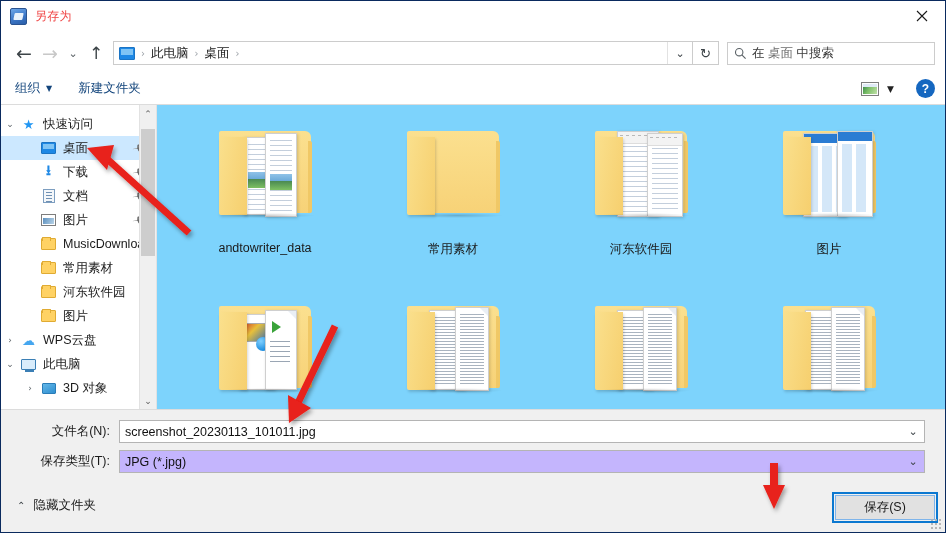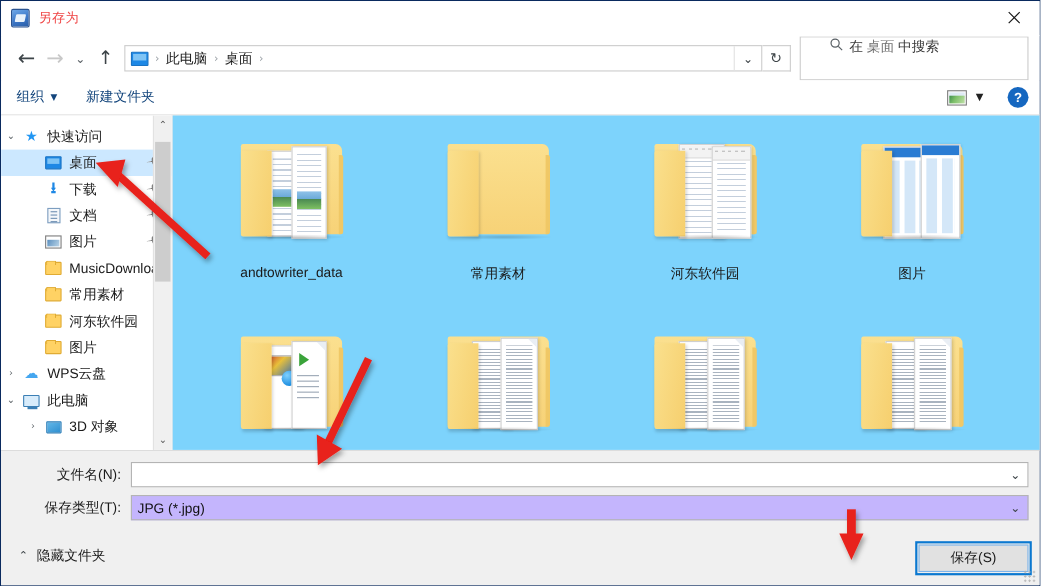--- a/index.html
+++ b/index.html
@@ -135,29 +135,28 @@
     border-left: none;
     background: #ffffff;
     display: flex; align-items: center; justify-content: center;
     box-sizing: border-box;
     color: #3d4448;
     font-size: 13px;
     flex: 0 0 auto;
   }
   .searchbox {
     width: 208px;
-    height: 40px;
+    height: 23px;
     margin-left: 8px;
     border: 1px solid #cccccc;
     background: #ffffff;
     display: flex;
-    align-items: flex-start;
+    align-items: center;
     box-sizing: border-box;
     flex: 0 0 auto;
-    padding-left: 20px;
   }
   .search-ico {
     width: 24px; display:flex; align-items:center; justify-content:center;
     color:#5a6166;
   }
   .search-ph { font-size: 12.5px; color: #3a3a3a; }
   .search-ph .dim { color:#6e6e6e; }
 
   
   .cmdbar {
@@ -456,21 +455,21 @@
     flex: 0 0 auto;
     background: #f0f0f0;
     border-top: 1px solid #dcdcdc;
     padding: 9px 0 0 0;
   }
   .form-row {
     display: flex;
     align-items: center;
     height: 25px;
     margin-bottom: 5px;
-    padding-right: 10px;
+    padding-right: 20px;
   }
   .form-lbl {
     width: 118px;
     flex: 0 0 118px;
     text-align: right;
     padding-right: 9px;
     box-sizing: border-box;
     font-size: 12.5px;
     color: #1a1a1a;
   }
@@ -895,20 +894,21 @@
             <div class="flabel"></div>
           </div>
         </div>
     </div>
   </div>
 
   <div class="form">
     <div class="form-row">
       <div class="form-lbl">文件名(N):</div>
       <div class="field">
+        <span class="val">screenshot_20230113_101011.jpg</span>
         <div class="caret-box">⌄</div>
       </div>
     </div>
     <div class="form-row">
       <div class="form-lbl">保存类型(T):</div>
       <div class="field readonly">
         <span class="val">JPG (*.jpg)</span>
         <div class="caret-box">⌄</div>
       </div>
     </div>

